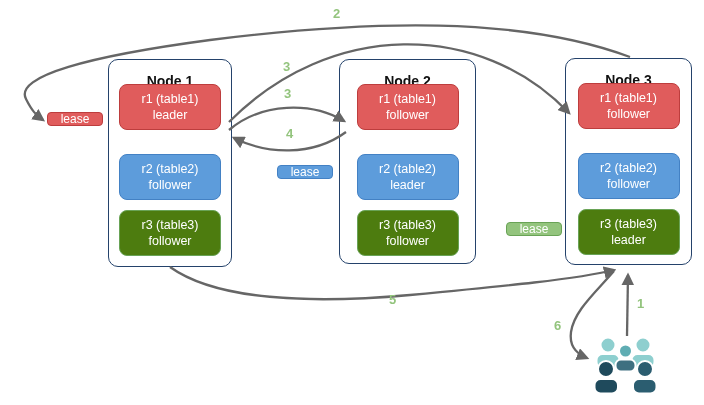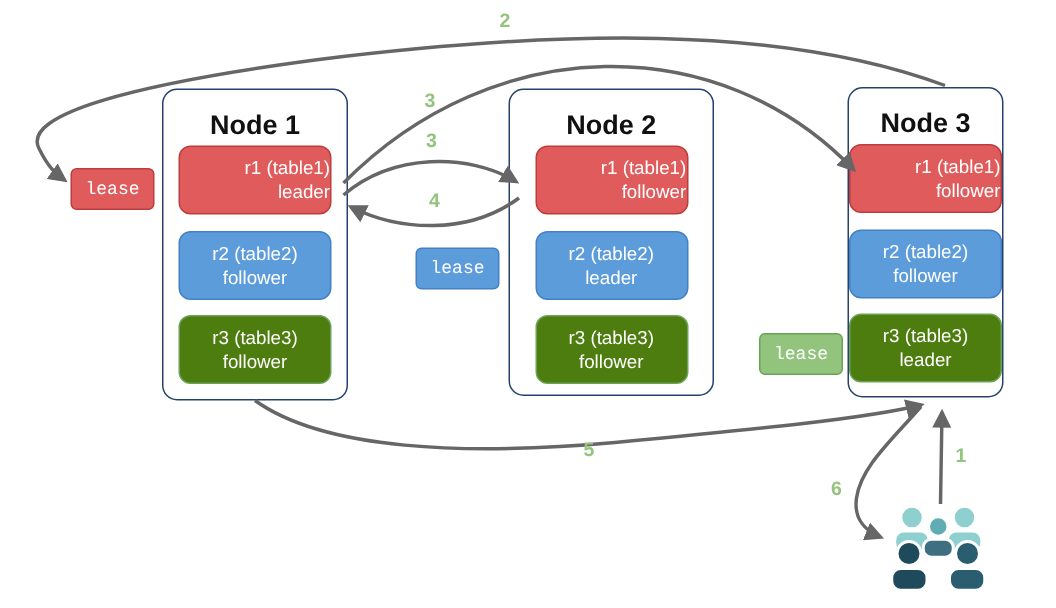--- a/index.html
+++ b/index.html
@@ -7,40 +7,40 @@
     position:relative;width:704px;height:405px;background:#ffffff;
     font-family:"Liberation Sans",sans-serif;overflow:hidden;
   }
   
   .node{
     position:absolute;background:#fff;border:1.5px solid #24426b;
     border-radius:10px;box-sizing:border-box;z-index:1;
   }
   .node-1{left:108px;top:59px;width:124px;height:208px;}
   .node-2{left:339px;top:59px;width:137px;height:205px;}
-  .node-3{left:565px;top:58px;width:104px;height:207px;}
+  .node-3{left:565px;top:58px;width:127px;height:207px;}
   .node-title{
-    text-align:center;font-weight:bold;font-size:18px;color:#111;
+    text-align:center;font-weight:bold;font-size:14px;color:#111;
     margin-top:13px;
   }
   .replica{
     position:absolute;left:50%;transform:translateX(-50%);
     width:102px;height:46px;border-radius:8px;box-sizing:border-box;
     color:#fff;font-size:12.5px;text-align:center;line-height:1.28;
     display:flex;flex-direction:column;justify-content:center;
   }
-  .slot-1{top:37px;text-align:right;} .slot-2{top:94px;} .slot-3{top:150px;}
+  .slot-1{top:24px;} .slot-2{top:94px;} .slot-3{top:150px;}
   .red{background:#e05c5c;border:1.5px solid #bd3d3d;}
   .blue{background:#5d9cdb;border:1.5px solid #4381c4;}
   .green{background:#4d7c0f;border:1.5px solid #69a356;}
   
   .lease{
-    position:absolute;width:56px;height:28px;border-radius:4px;
+    position:absolute;width:56px;height:14px;border-radius:4px;
     box-sizing:border-box;color:#fff;font-size:12px;z-index:3;
-    display:flex;align-items:center;justify-content:center;font-family:Liberation Mono, monospace;
+    display:flex;align-items:center;justify-content:center;
   }
   .lease-red{left:47px;top:112px;background:#e05c5c;border:1.5px solid #bd3d3d;}
   .lease-blue{left:277px;top:165px;background:#5d9cdb;border:1.5px solid #4381c4;}
   .lease-green{left:506px;top:222px;background:#93c47d;border:1.5px solid #69a356;}
   
   .step{
     position:absolute;font-weight:bold;font-size:13px;color:#93c47d;z-index:4;
   }
   .step-n1{left:637px;top:296px;} .step-n2{left:333px;top:6px;}
   .step-n3a{left:283px;top:59px;} .step-n3b{left:284px;top:86px;}

